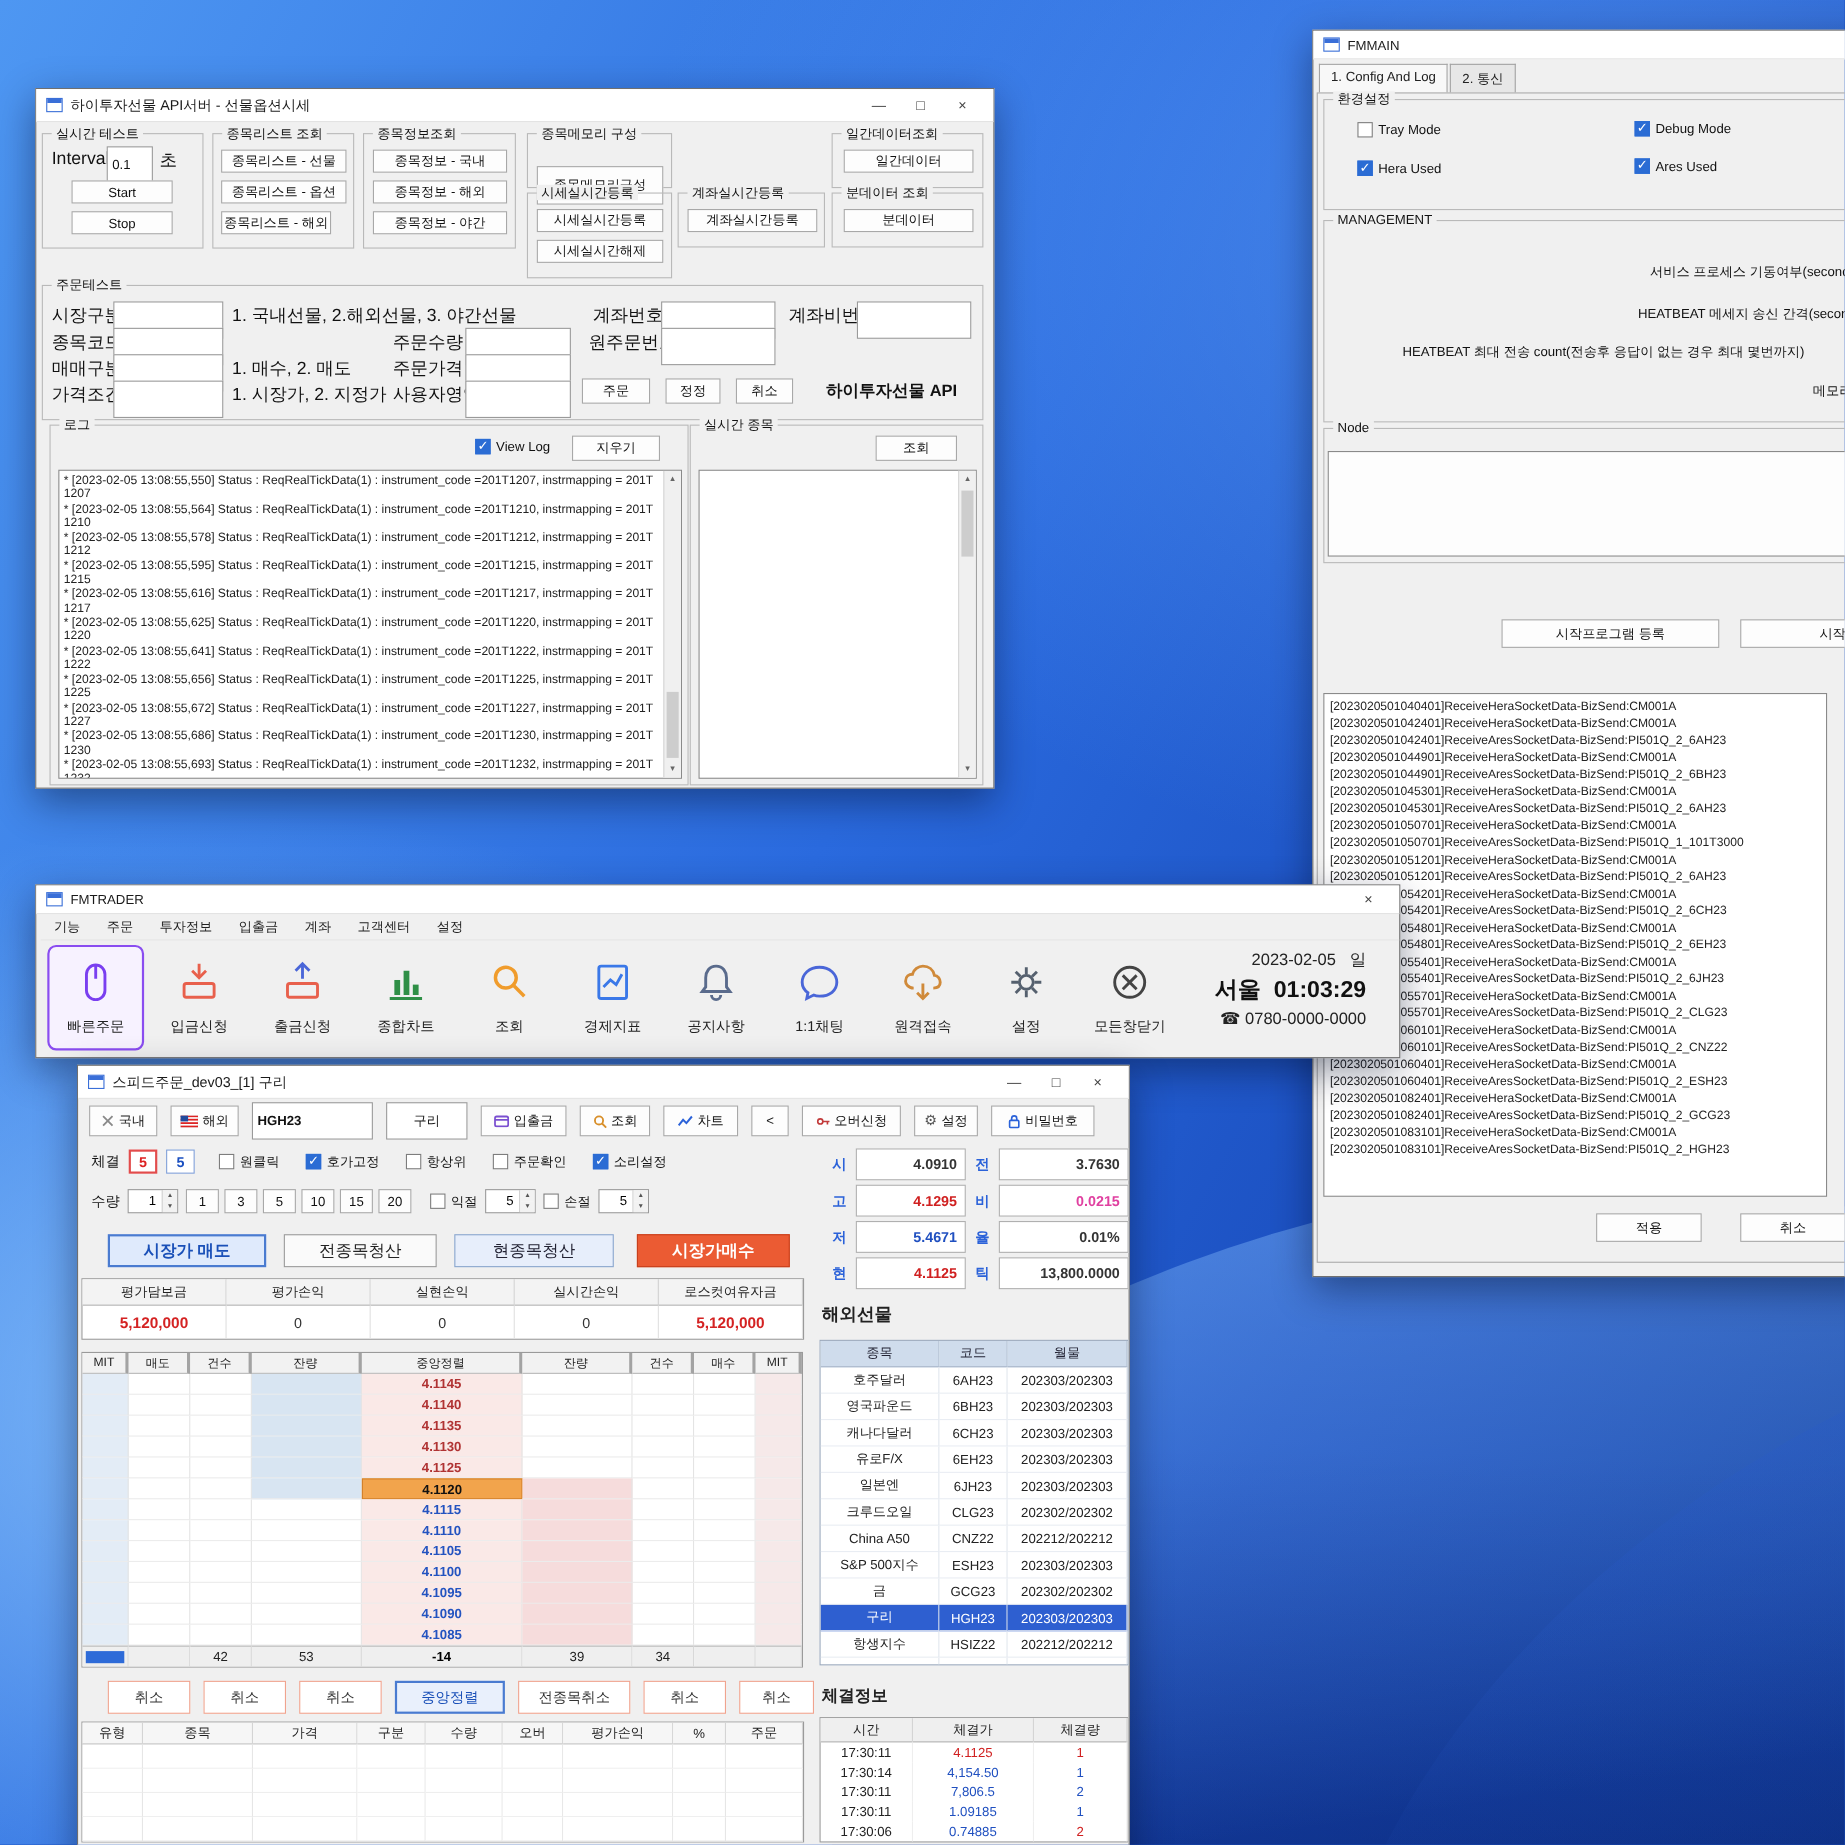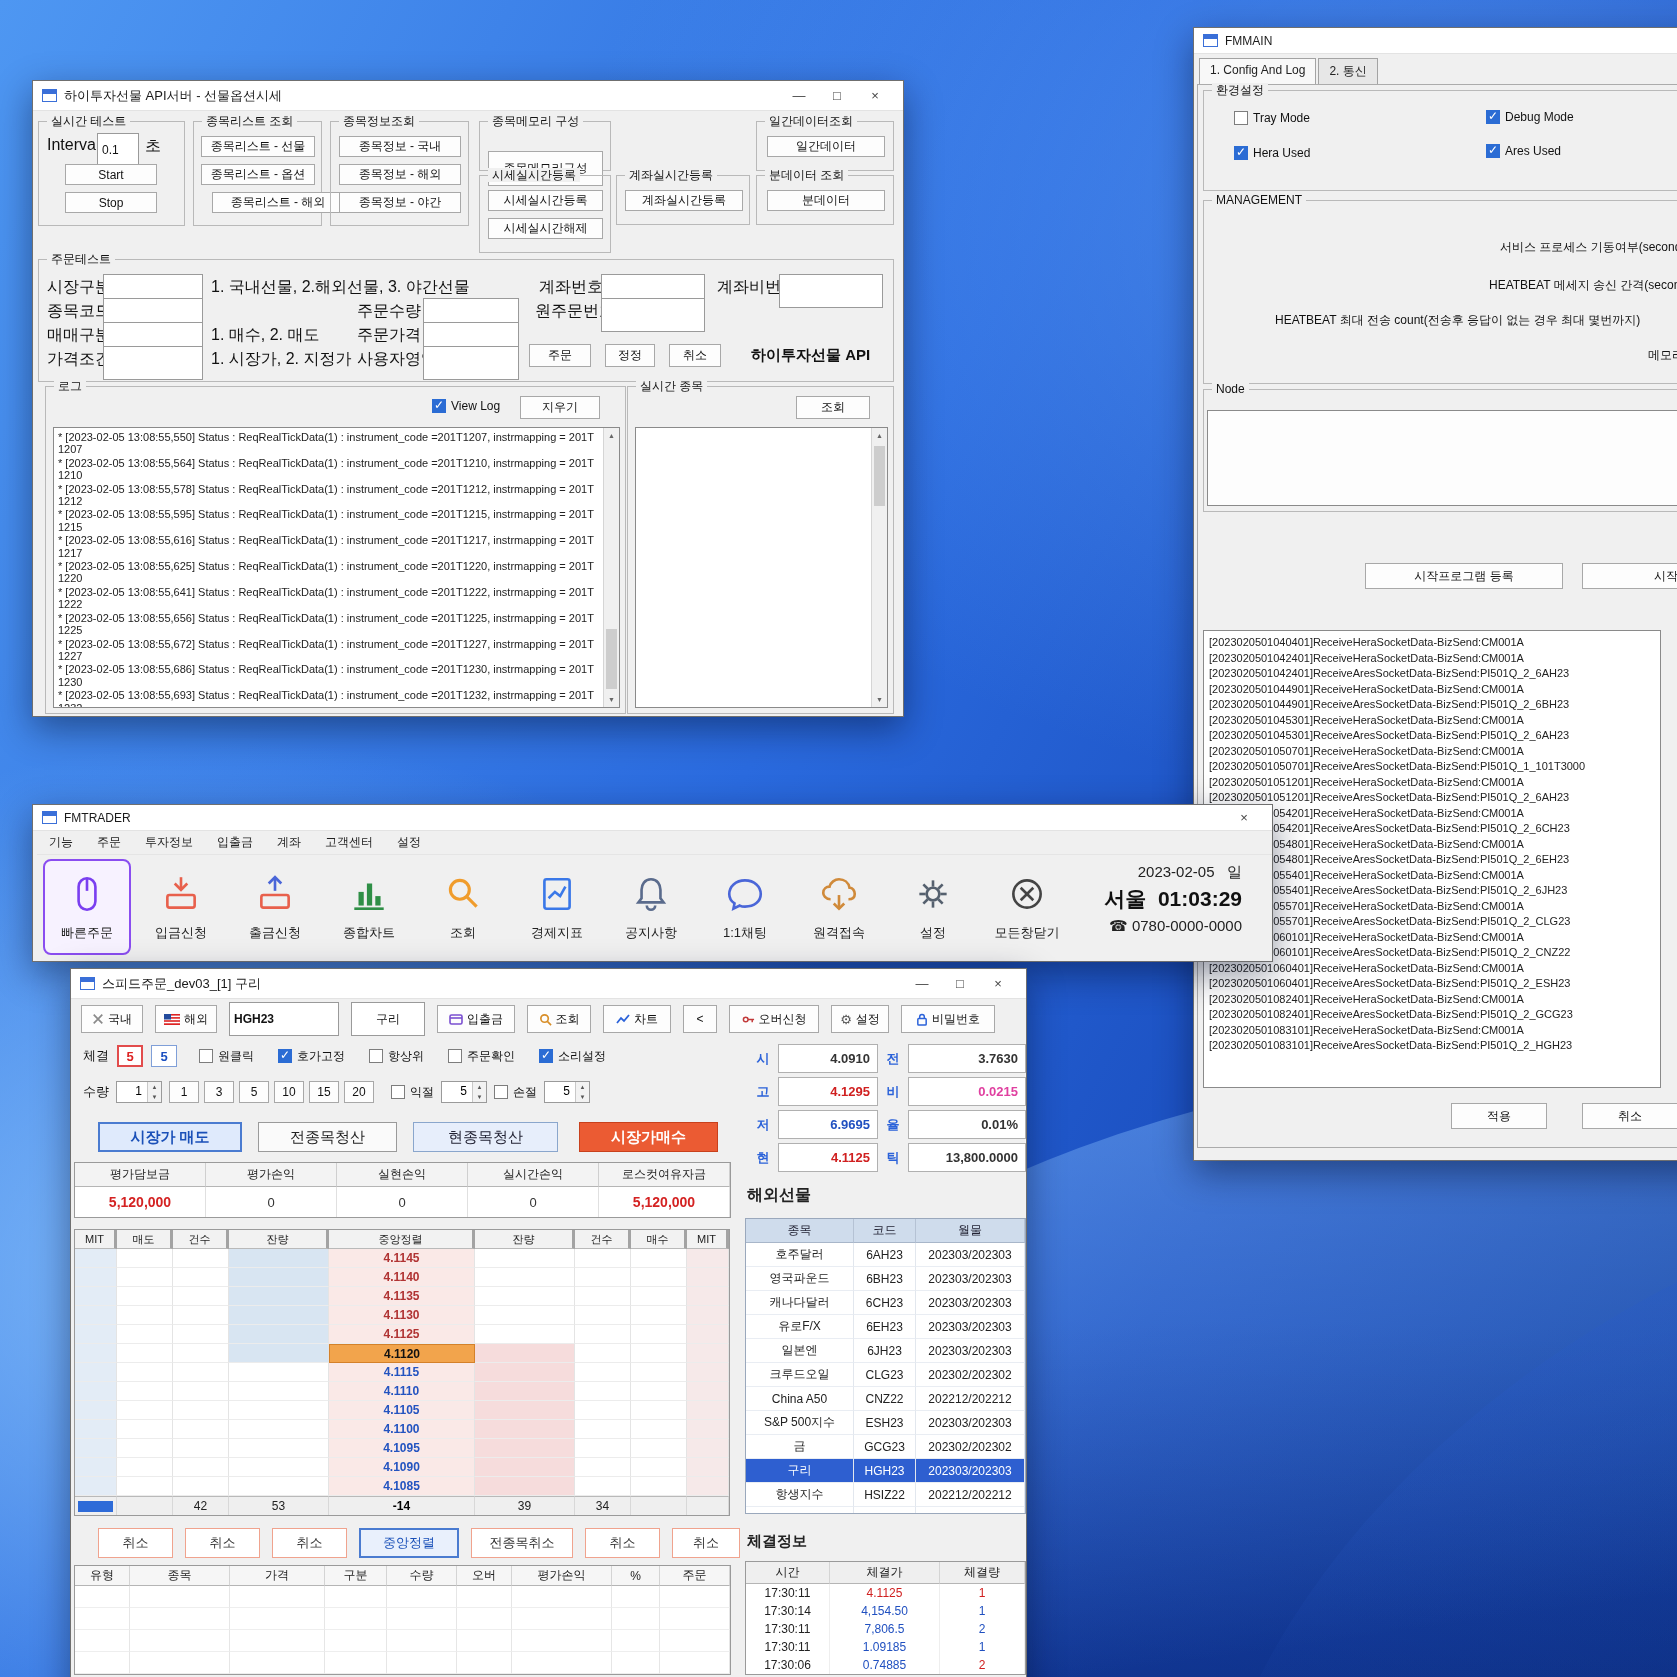--- a/index.html
+++ b/index.html
@@ -206,21 +206,21 @@
     <input class="ti abs" style="left: 58px; top: 11px; width: 42px; height: 19px;" value="0.1">
     <span class="lbl abs" style="left:106px;top:14px">초</span>
     <div class="btn abs" style="left:26px;top:42px;width:92px;height:21px">Start</div>
     <div class="btn abs" style="left:26px;top:70px;width:92px;height:21px">Stop</div>
   </div>
 
   <div class="grp" style="left:160px;top:40px;width:129px;height:105px">
     <span class="gl">종목리스트 조회</span>
     <div class="btn abs" style="left:7px;top:14px;width:114px;height:21px">종목리스트 - 선물</div>
     <div class="btn abs" style="left:7px;top:42px;width:114px;height:21px">종목리스트 - 옵션</div>
-    <div class="btn abs" style="left:18px;top:70px;width:132px;height:21px">종목리스트 - 해외</div>
+    <div class="btn abs" style="left:7px;top:70px;width:100px;height:21px">종목리스트 - 해외</div>
   </div>
 
   <div class="grp" style="left:297px;top:40px;width:139px;height:105px">
     <span class="gl">종목정보조회</span>
     <div class="btn abs" style="left:8px;top:14px;width:122px;height:21px">종목정보 - 국내</div>
     <div class="btn abs" style="left:8px;top:42px;width:122px;height:21px">종목정보 - 해외</div>
     <div class="btn abs" style="left:8px;top:70px;width:122px;height:21px">종목정보 - 야간</div>
   </div>
 
   <div class="grp" style="left:446px;top:40px;width:132px;height:50px">
@@ -609,21 +609,21 @@
   <div id="so-quote">
       <div class="qlab">시</div>
       <div class="qval k">4.0910</div>
       <div class="qlab">전</div>
       <div class="qval k">3.7630</div>
       <div class="qlab">고</div>
       <div class="qval u">4.1295</div>
       <div class="qlab">비</div>
       <div class="qval m">0.0215</div>
       <div class="qlab">저</div>
-      <div class="qval d">6.9695</div>
+      <div class="qval d">5.4671</div>
       <div class="qlab">율</div>
       <div class="qval k">0.01%</div>
       <div class="qlab">현</div>
       <div class="qval u">4.1125</div>
       <div class="qlab">틱</div>
       <div class="qval k">13,800.0000</div>
     </div>
 
   <div id="so-sum">
       <div class="sumh">평가담보금</div>

